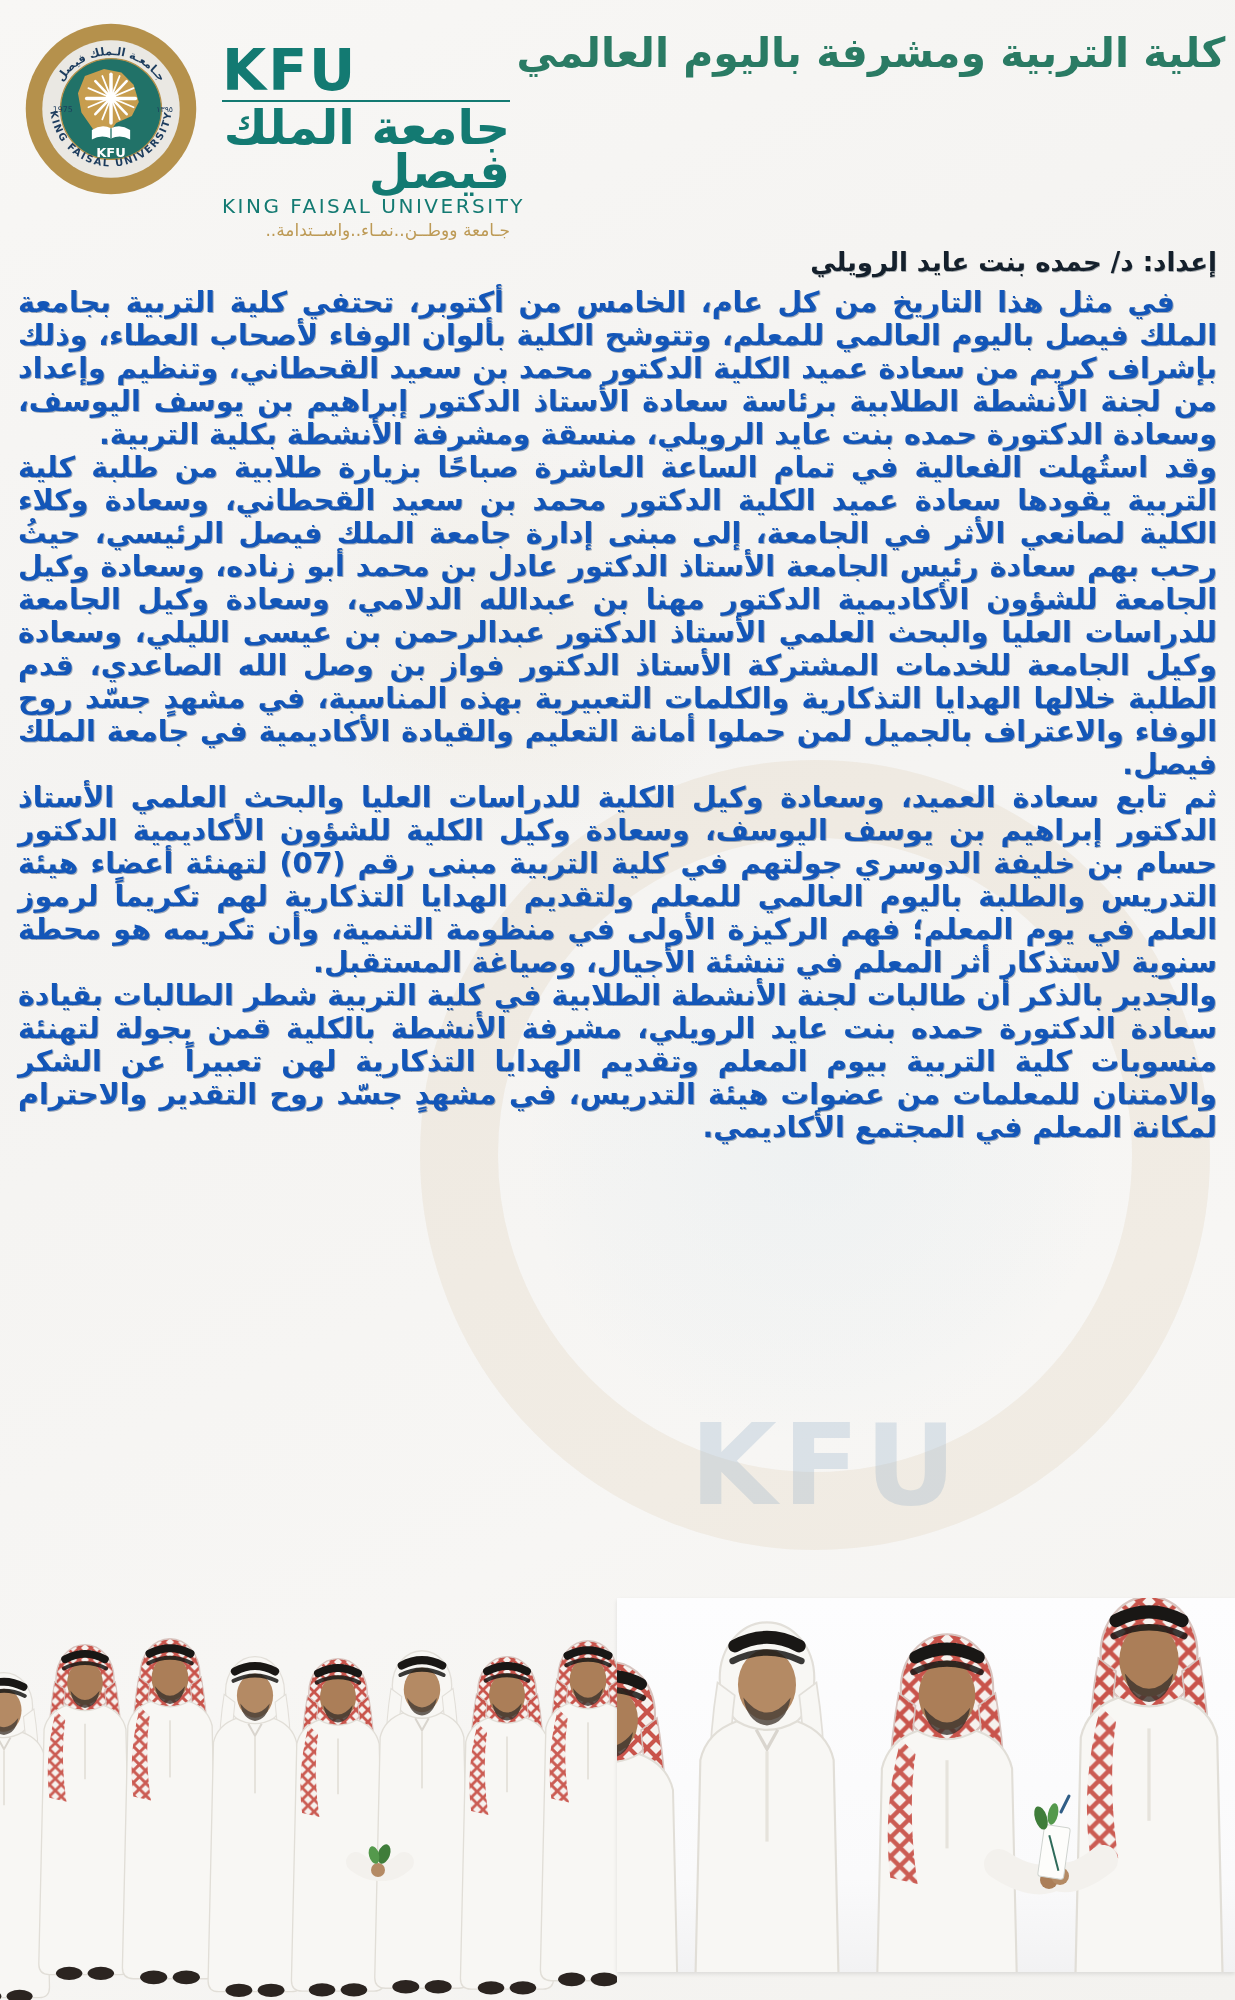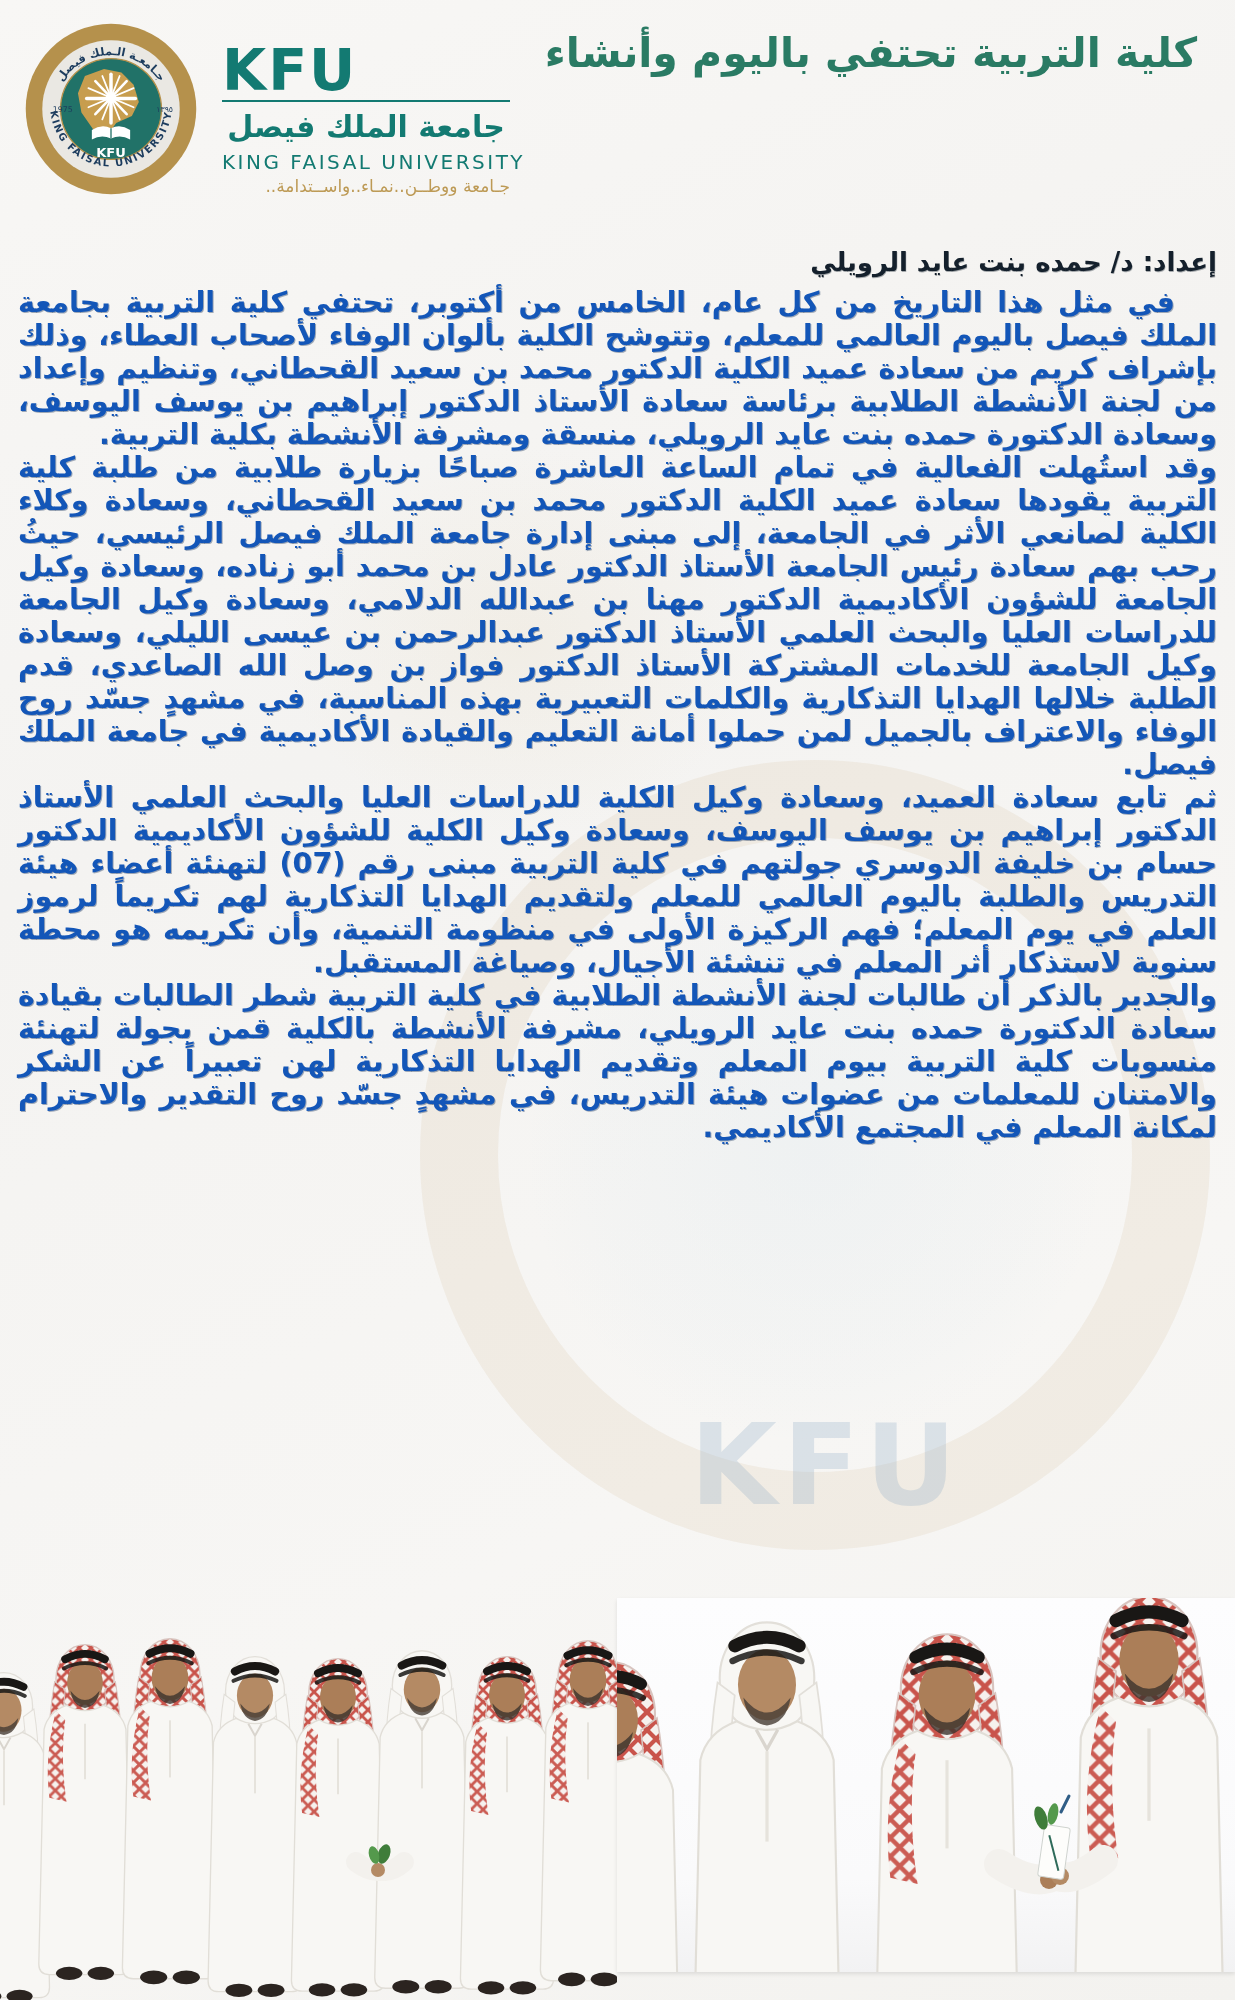--- a/index.html
+++ b/index.html
@@ -27,21 +27,21 @@
   .wm-blob {
     position:absolute; left:260px; top:430px; width:520px; height:420px;
     background:radial-gradient(ellipse, rgba(228,212,178,0.18) 0%, transparent 65%);
     pointer-events:none;
   }
   
   #seal { position:absolute; left:24px; top:22px; width:174px; height:174px; }
   #wordmark { position:absolute; left:222px; top:42px; width:288px; }
   .wm-acronym { color:#137a72; font-size:57px; font-weight:bold; letter-spacing:2px; line-height:56px; }
   .wm-rule { border:none; border-top:2.5px solid #137a72; margin:2px 0 3px 0; }
-  .wm-name-ar { direction:rtl; color:#137a72; font-size:30px; font-weight:bold; text-align:center; line-height:44px; }
+  .wm-name-ar { direction:rtl; color:#137a72; font-size:48px; font-weight:bold; text-align:right; line-height:44px; }
   .wm-name-en { color:#137a72; font-size:20px; letter-spacing:2.5px; text-align:center; line-height:26px; white-space:nowrap; }
   .wm-tagline { direction:rtl; color:#bd9a55; font-size:17px; line-height:22px; }
   #college { position:absolute; left:185px; top:164px; width:410px; text-align:center;
              direction:rtl; color:#bd9a55; font-size:35px; font-weight:bold; }
   #main-title { position:absolute; left:515px; right:8px; top:22px; text-align:center;
                 direction:rtl; color:#2a7b64; font-weight:bold; font-size:41px; line-height:63px; }
   
   #article { position:absolute; left:18px; right:18px; top:244px; direction:rtl; }
   #byline { color:#14202c; font-size:26px; font-weight:bold; line-height:36px; margin-bottom:6px;
             text-shadow:0.5px 0.5px 0 rgba(20,32,44,0.35); }
@@ -112,21 +112,21 @@
   <div id="wordmark">
     <div class="wm-acronym">KFU</div>
     <hr class="wm-rule">
     <div class="wm-name-ar">جامعة الملك فيصل</div>
     <div class="wm-name-en">KING FAISAL UNIVERSITY</div>
     <div class="wm-tagline">جـامعة ووطــن..نمـاء..واســتدامة..</div>
   </div>
 
 
   <div id="main-title">
-    <div>كلية التربية تحتفي باليوم وأنشاء</div>
+    <div>كلية التربية ومشرفة باليوم العالمي</div>
   </div>
 
   <div id="article">
     <div id="byline">إعداد: د/ حمده بنت عايد الرويلي</div>
     <p class="indent-first">في مثل هذا التاريخ من كل عام، الخامس من أكتوبر، تحتفي كلية التربية بجامعة الملك فيصل باليوم العالمي للمعلم، وتتوشح الكلية بألوان الوفاء لأصحاب العطاء، وذلك بإشراف كريم من سعادة عميد الكلية الدكتور محمد بن سعيد القحطاني، وتنظيم وإعداد من لجنة الأنشطة الطلابية برئاسة سعادة الأستاذ الدكتور إبراهيم بن يوسف اليوسف، وسعادة الدكتورة حمده بنت عايد الرويلي، منسقة ومشرفة الأنشطة بكلية التربية.</p>
     <p>وقد استُهلت الفعالية في تمام الساعة العاشرة صباحًا بزيارة طلابية من طلبة كلية التربية يقودها سعادة عميد الكلية الدكتور محمد بن سعيد القحطاني، وسعادة وكلاء الكلية لصانعي الأثر في الجامعة، إلى مبنى إدارة جامعة الملك فيصل الرئيسي، حيثُ رحب بهم سعادة رئيس الجامعة الأستاذ الدكتور عادل بن محمد أبو زناده، وسعادة وكيل الجامعة للشؤون الأكاديمية الدكتور مهنا بن عبدالله الدلامي، وسعادة وكيل الجامعة للدراسات العليا والبحث العلمي الأستاذ الدكتور عبدالرحمن بن عيسى الليلي، وسعادة وكيل الجامعة للخدمات المشتركة الأستاذ الدكتور فواز بن وصل الله الصاعدي، قدم الطلبة خلالها الهدايا التذكارية والكلمات التعبيرية بهذه المناسبة، في مشهدٍ جسّد روح الوفاء والاعتراف بالجميل لمن حملوا أمانة التعليم والقيادة الأكاديمية في جامعة الملك فيصل.</p>
     <p>ثم تابع سعادة العميد، وسعادة وكيل الكلية للدراسات العليا والبحث العلمي الأستاذ الدكتور إبراهيم بن يوسف اليوسف، وسعادة وكيل الكلية للشؤون الأكاديمية الدكتور حسام بن خليفة الدوسري جولتهم في كلية التربية مبنى رقم (07) لتهنئة أعضاء هيئة التدريس والطلبة باليوم العالمي للمعلم ولتقديم الهدايا التذكارية لهم تكريماً لرموز العلم في يوم المعلم؛ فهم الركيزة الأولى في منظومة التنمية، وأن تكريمه هو محطة سنوية لاستذكار أثر المعلم في تنشئة الأجيال، وصياغة المستقبل.</p>
     <p>والجدير بالذكر أن طالبات لجنة الأنشطة الطلابية في كلية التربية شطر الطالبات بقيادة سعادة الدكتورة حمده بنت عايد الرويلي، مشرفة الأنشطة بالكلية قمن بجولة لتهنئة منسوبات كلية التربية بيوم المعلم وتقديم الهدايا التذكارية لهن تعبيراً عن الشكر والامتنان للمعلمات من عضوات هيئة التدريس، في مشهدٍ جسّد روح التقدير والاحترام لمكانة المعلم في المجتمع الأكاديمي.</p>
   </div>
 

